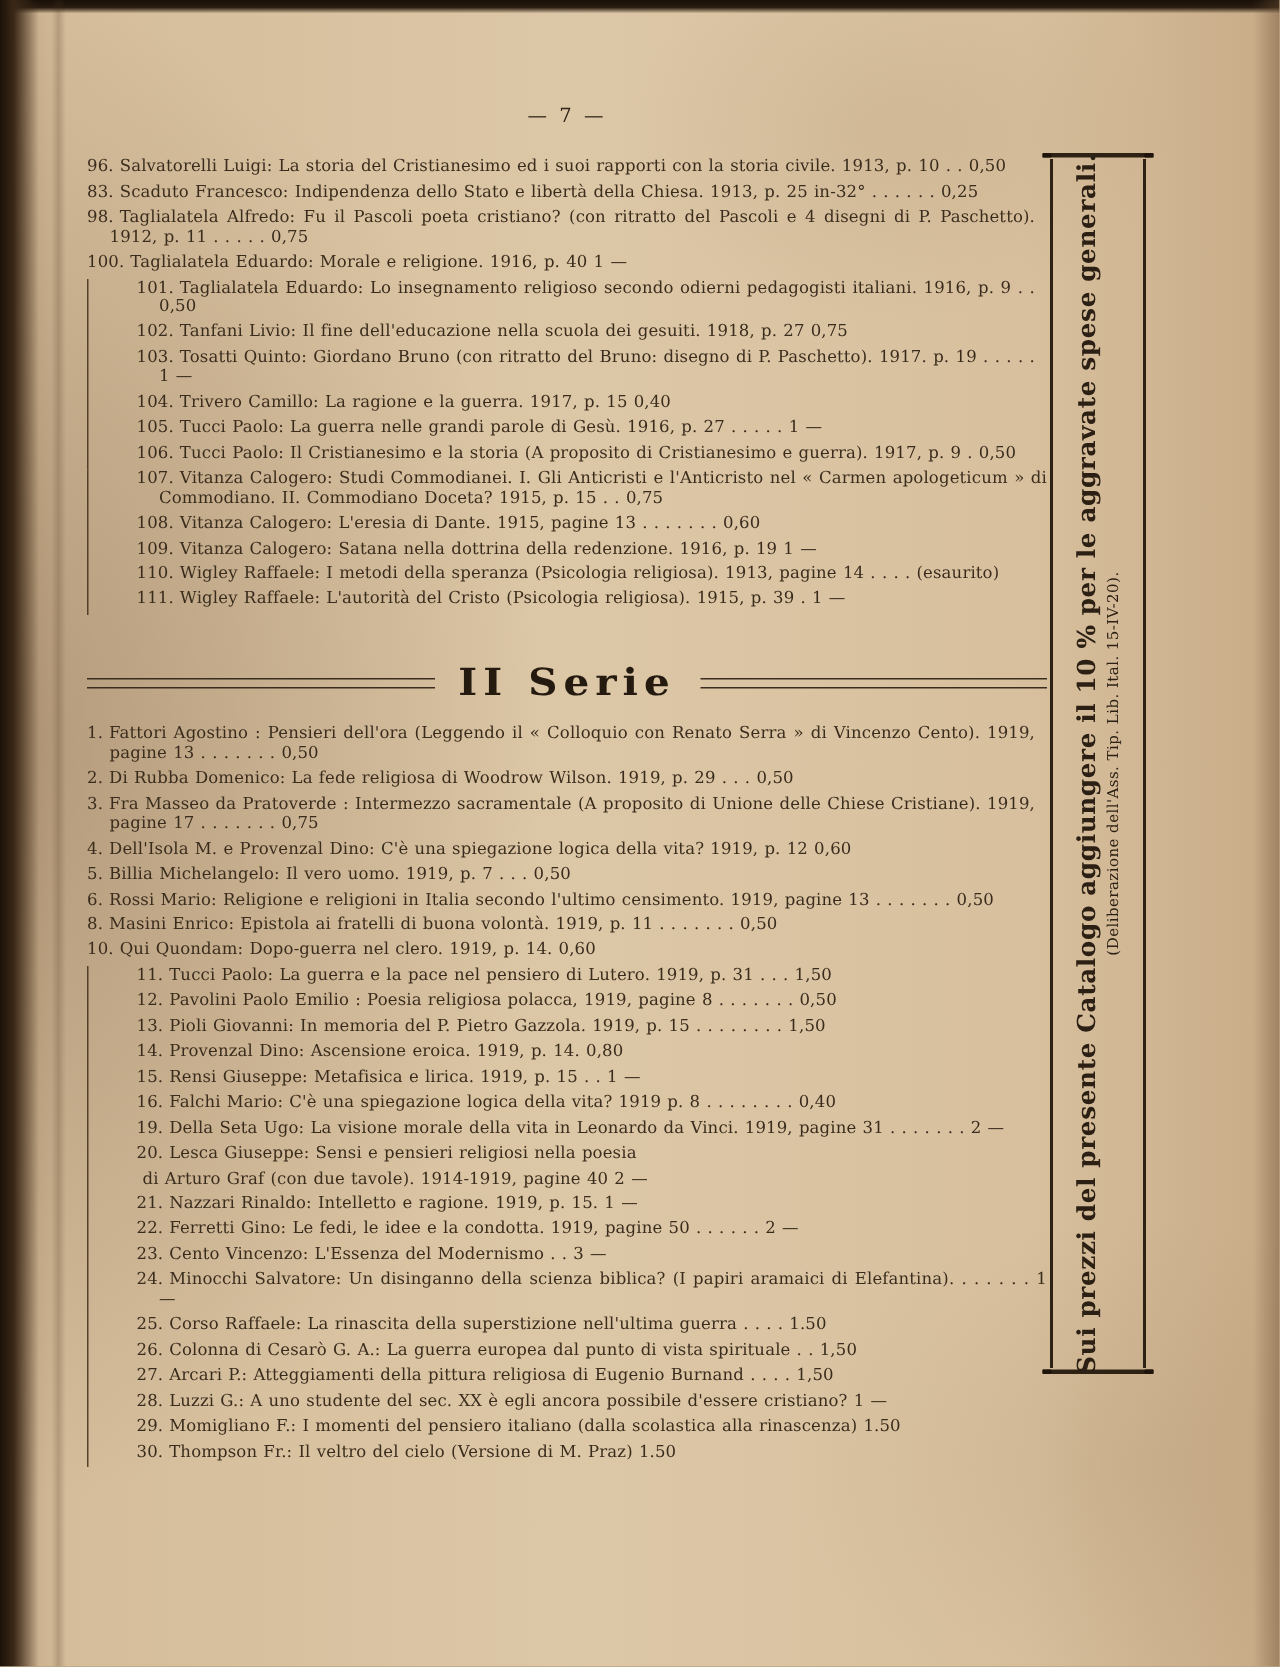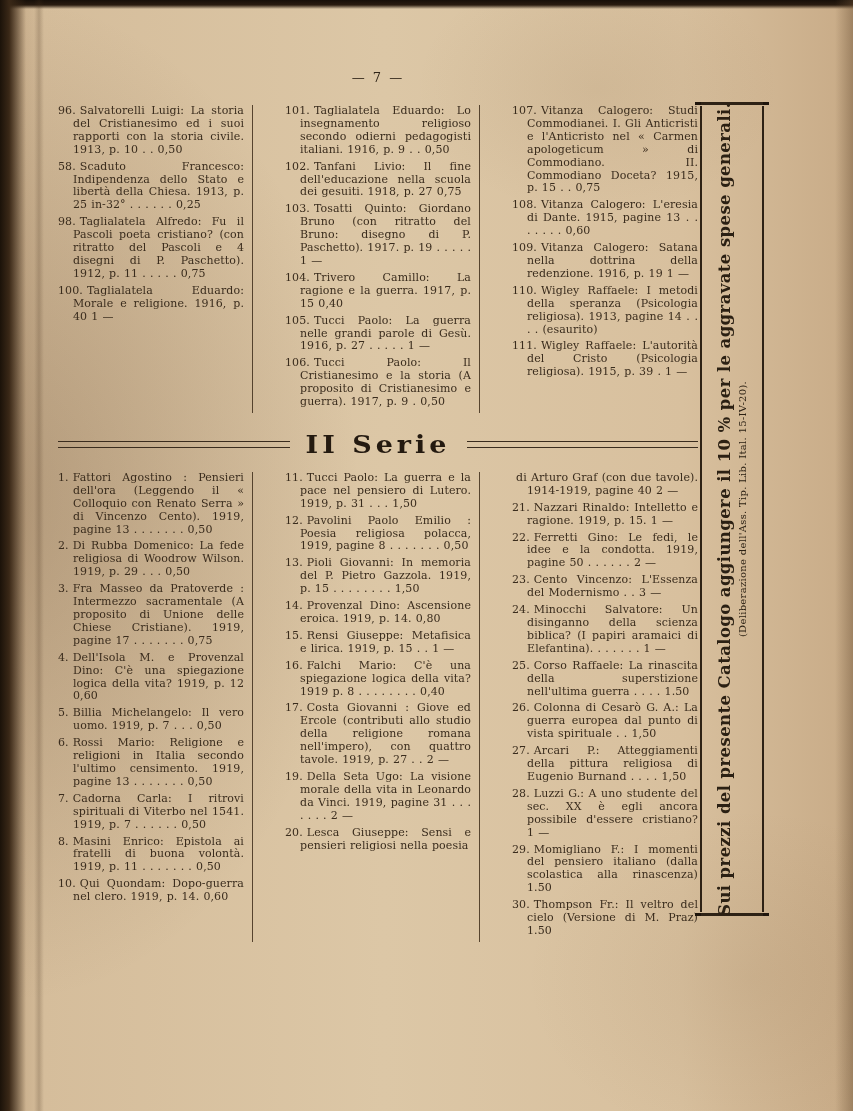--- a/index.html
+++ b/index.html
@@ -22,34 +22,34 @@
   .edge-left{position:absolute;left:0;top:0;width:26px;height:100%;
     background:linear-gradient(90deg,#1b1209 0,#3a2817 35%,rgba(58,40,23,0) 100%);}
   .crease{position:absolute;left:34px;top:0;width:10px;height:100%;
     background:linear-gradient(90deg,rgba(70,48,28,0) 0,rgba(70,48,28,.22) 50%,rgba(70,48,28,0) 100%);}
   .edge-right{position:absolute;right:0;top:0;width:18px;height:100%;
     background:linear-gradient(270deg,rgba(106,80,52,.45) 0,rgba(106,80,52,0) 100%);}
 
   .content{position:absolute;left:58px;top:70px;width:640px;color:#36291b;}
   .page-number{text-align:center;font-size:13px;letter-spacing:2px;margin-bottom:20px;color:#2f2417;}
 
-  .cols{display:flex;align-items:stretch;}
+  .cols{display:flex;align-items:stretch;flex-direction:column;}
   .col{flex:1 1 0;padding:0 8px;}
   .col + .col{border-left:1px solid rgba(62,45,26,.85);padding-left:32px;}
   .col:first-child{padding-left:0;}
   .col:last-child{padding-right:0;}
 
   p.item{
     margin:0 0 4px 0;font-size:11px;line-height:12.9px;text-align:justify;
     padding-left:15px;text-indent:-15px;color:#3a2c1d;
     letter-spacing:.1px;word-spacing:.5px;
   }
   p.item .num{margin-right:4px;}
 
-  .series-head{display:flex;align-items:center;margin:16px 0 12px 0;justify-content:center;}
+  .series-head{display:flex;align-items:center;margin:30px 0 12px 0;justify-content:center;}
   .dbl-rule{flex:1 1 0;height:5px;border-top:1.5px solid #3a2c1e;border-bottom:1.5px solid #3a2c1e;}
   .series-title{
     padding:0 16px;font-size:27px;font-weight:bold;letter-spacing:4px;color:#241a10;
     transform:scaleY(.92);
   }
 
   
   .sidebar-frame{
     position:absolute;left:700px;top:106px;width:60px;height:806px;
     border-left:2px solid #2e2215;border-right:2px solid #2e2215;
@@ -80,21 +80,21 @@
   <div class="edge-right"></div>
 
   <div class="content">
     <div class="page-number">— 7 —</div>
 
     <div class="cols">
       <div class="col">
 
           <p class="item"><span class="num">96.</span><span>Salvatorelli Luigi: La storia del Cristianesimo ed i suoi rapporti con la storia civile. 1913, p. 10 . .  0,50</span></p>
 
-          <p class="item"><span class="num">58.</span><span>Scaduto Francesco: Indipendenza dello Stato e libertà della Chiesa. 1913, p. 25 in-32° . . . . . .  0,25</span></p>
+          <p class="item"><span class="num">83.</span><span>Scaduto Francesco: Indipendenza dello Stato e libertà della Chiesa. 1913, p. 25 in-32° . . . . . .  0,25</span></p>
 
           <p class="item"><span class="num">98.</span><span>Taglialatela Alfredo: Fu il Pascoli poeta cristiano? (con ritratto del Pascoli e 4 disegni di P. Paschetto). 1912, p. 11 . . . . .  0,75</span></p>
 
 
           <p class="item"><span class="num">100.</span><span>Taglialatela Eduardo: Morale e religione. 1916, p. 40  1 —</span></p>
         </div>
       <div class="col">
 
           <p class="item"><span class="num">101.</span><span>Taglialatela Eduardo: Lo insegnamento religioso secondo odierni pedagogisti italiani. 1916, p. 9 . .  0,50</span></p>
 
@@ -136,42 +136,40 @@
           <p class="item"><span class="num">2.</span><span>Di Rubba Domenico: La fede religiosa di Woodrow Wilson. 1919, p. 29 . . .  0,50</span></p>
 
           <p class="item"><span class="num">3.</span><span>Fra Masseo da Pratoverde : Intermezzo sacramentale (A proposito di Unione delle Chiese Cristiane). 1919, pagine 17 . . . . . . .  0,75</span></p>
 
           <p class="item"><span class="num">4.</span><span>Dell'Isola M. e Provenzal Dino: C'è una spiegazione logica della vita? 1919, p. 12  0,60</span></p>
 
           <p class="item"><span class="num">5.</span><span>Billia Michelangelo: Il vero uomo. 1919, p. 7 . . .  0,50</span></p>
 
           <p class="item"><span class="num">6.</span><span>Rossi Mario: Religione e religioni in Italia secondo l'ultimo censimento. 1919, pagine 13 . . . . . . .  0,50</span></p>
 
-          <p class="item"><span class="num">7.</span><span>Cadorna Carla: I ritrovi spirituali di Viterbo nel 1541. 1919, p. 7 . . . . . .  0,50</span></p>
 
           <p class="item"><span class="num">8.</span><span>Masini Enrico: Epistola ai fratelli di buona volontà. 1919, p. 11 . . . . . . .  0,50</span></p>
 
 
           <p class="item"><span class="num">10.</span><span>Qui Quondam: Dopo-guerra nel clero. 1919, p. 14.  0,60</span></p>
         </div>
       <div class="col">
 
           <p class="item"><span class="num">11.</span><span>Tucci Paolo: La guerra e la pace nel pensiero di Lutero. 1919, p. 31 . . .  1,50</span></p>
 
           <p class="item"><span class="num">12.</span><span>Pavolini Paolo Emilio : Poesia religiosa polacca, 1919, pagine 8 . . . . . . .  0,50</span></p>
 
           <p class="item"><span class="num">13.</span><span>Pioli Giovanni: In memoria del P. Pietro Gazzola. 1919, p. 15 . . . . . . . .  1,50</span></p>
 
           <p class="item"><span class="num">14.</span><span>Provenzal Dino: Ascensione eroica. 1919, p. 14.  0,80</span></p>
 
           <p class="item"><span class="num">15.</span><span>Rensi Giuseppe: Metafisica e lirica. 1919, p. 15 . .  1 —</span></p>
 
           <p class="item"><span class="num">16.</span><span>Falchi Mario: C'è una spiegazione logica della vita? 1919 p. 8 . . . . . . . .  0,40</span></p>
 
-          <p class="item"><span class="num">17.</span><span>Costa Giovanni : Giove ed Ercole (contributi allo studio della religione romana nell'impero), con quattro tavole. 1919, p. 27 . .  2 —</span></p>
 
 
           <p class="item"><span class="num">19.</span><span>Della Seta Ugo: La visione morale della vita in Leonardo da Vinci. 1919, pagine 31 . . . . . . .  2 —</span></p>
 
           <p class="item"><span class="num">20.</span><span>Lesca Giuseppe: Sensi e pensieri religiosi nella poesia</span></p>
         </div>
       <div class="col">
 
           <p class="item"><span class="num"></span><span>di Arturo Graf (con due tavole). 1914-1919, pagine 40  2 —</span></p>
 

